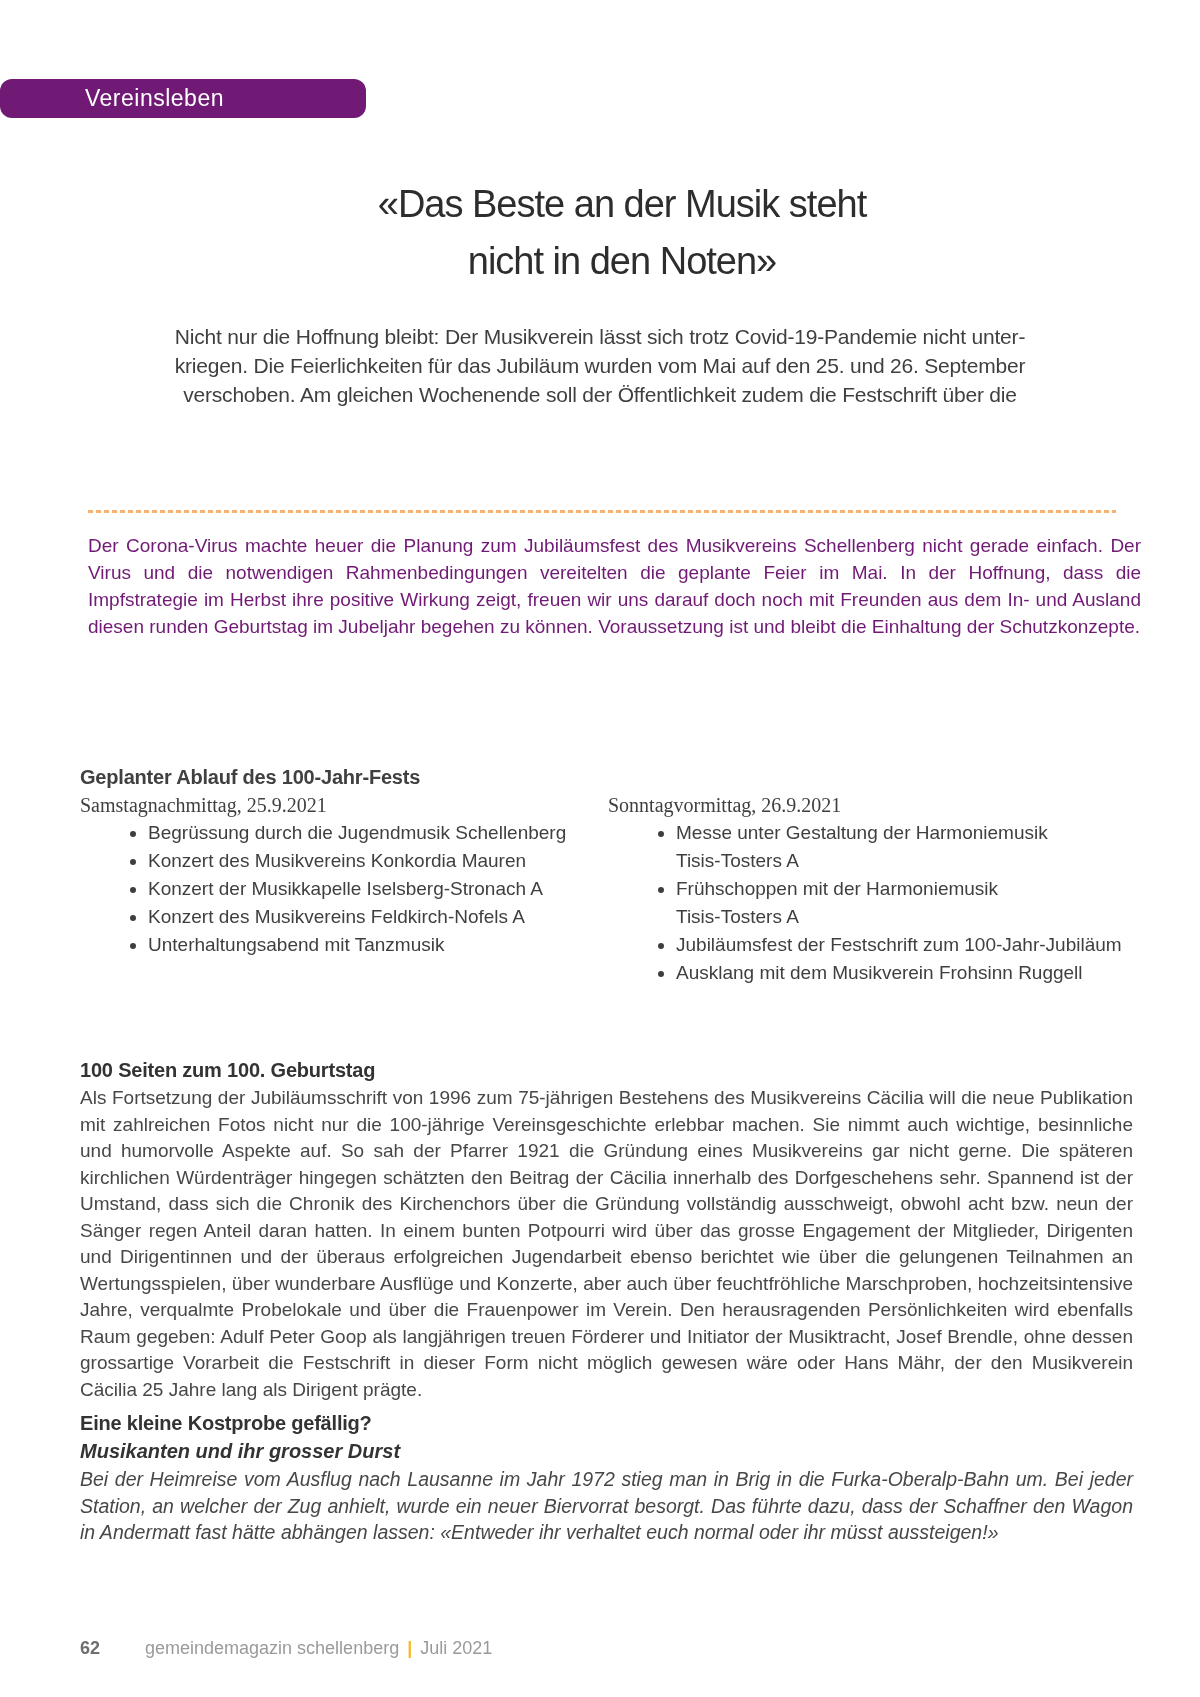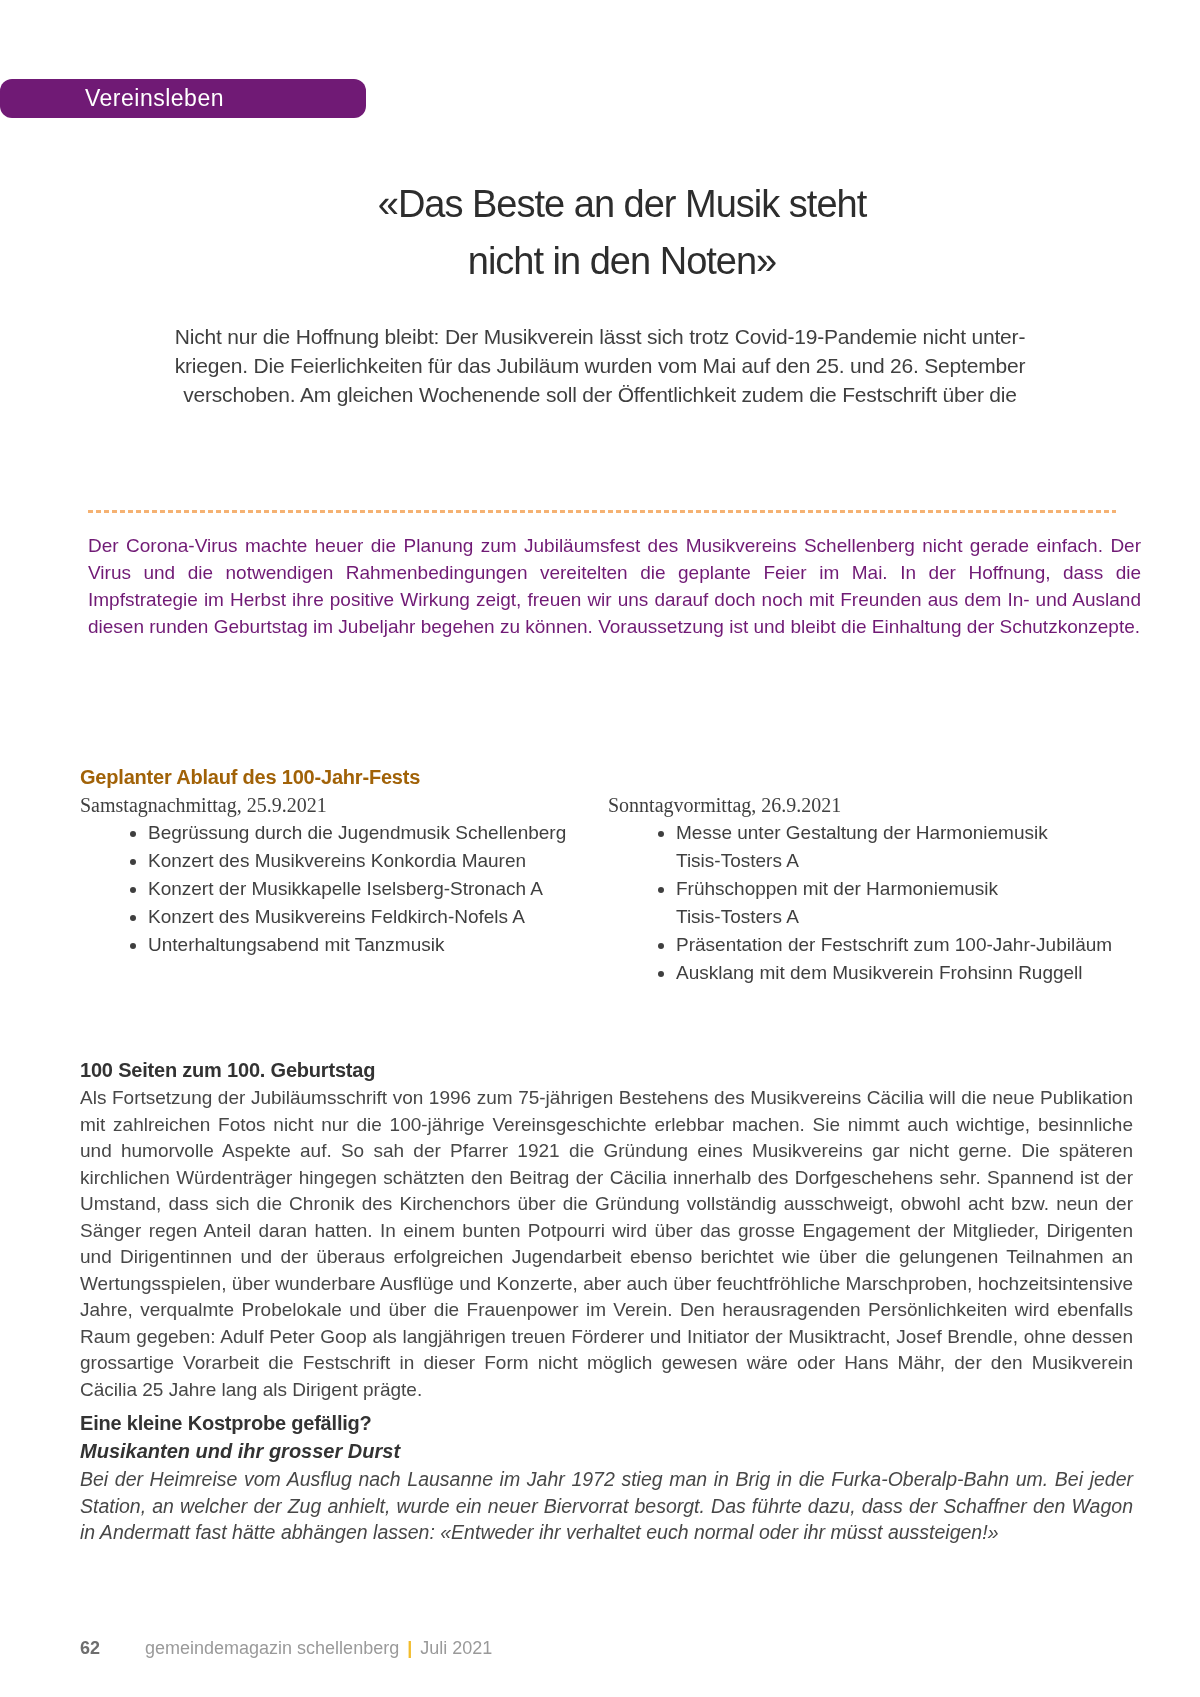--- a/index.html
+++ b/index.html
@@ -72,21 +72,21 @@
     top: 763px; left: 80px;
     width: 1073px;
     display: flex;
   }
   .sched-col-left { width: 520px; }
   .sched-col-right { width: 540px; margin-left: 8px; padding-top: 28px; }
   .sched-heading {
     font-size: 20px;
     font-weight: 700;
     line-height: 28px;
-    color: #a16207;
+    color: #404040;
     letter-spacing: -0.2px;
     white-space: nowrap;
   }
   .sched-label {
     font-size: 20px;
     line-height: 28px;
     color: #3f3f3f;
     white-space: nowrap;
     font-family: Liberation Serif, serif;
   }
@@ -195,21 +195,21 @@
       <ul>
         <li>
           <div>Messe unter Gestaltung der Harmoniemusik</div>
           <div>Tisis-Tosters A</div>
         </li>
         <li>
           <div>Frühschoppen mit der Harmoniemusik</div>
           <div>Tisis-Tosters A</div>
         </li>
         <li>
-          <div>Präsentation der Festschrift zum 100-Jahr-Jubiläum</div>
+          <div>Jubiläumsfest der Festschrift zum 100-Jahr-Jubiläum</div>
         </li>
         <li>
           <div>Ausklang mit dem Musikverein Frohsinn Ruggell</div>
         </li>
       </ul>
     </div>
   </div>
 
   <div class="section sec-festschrift">
     <div class="sec-heading">100 Seiten zum 100. Geburtstag</div>

